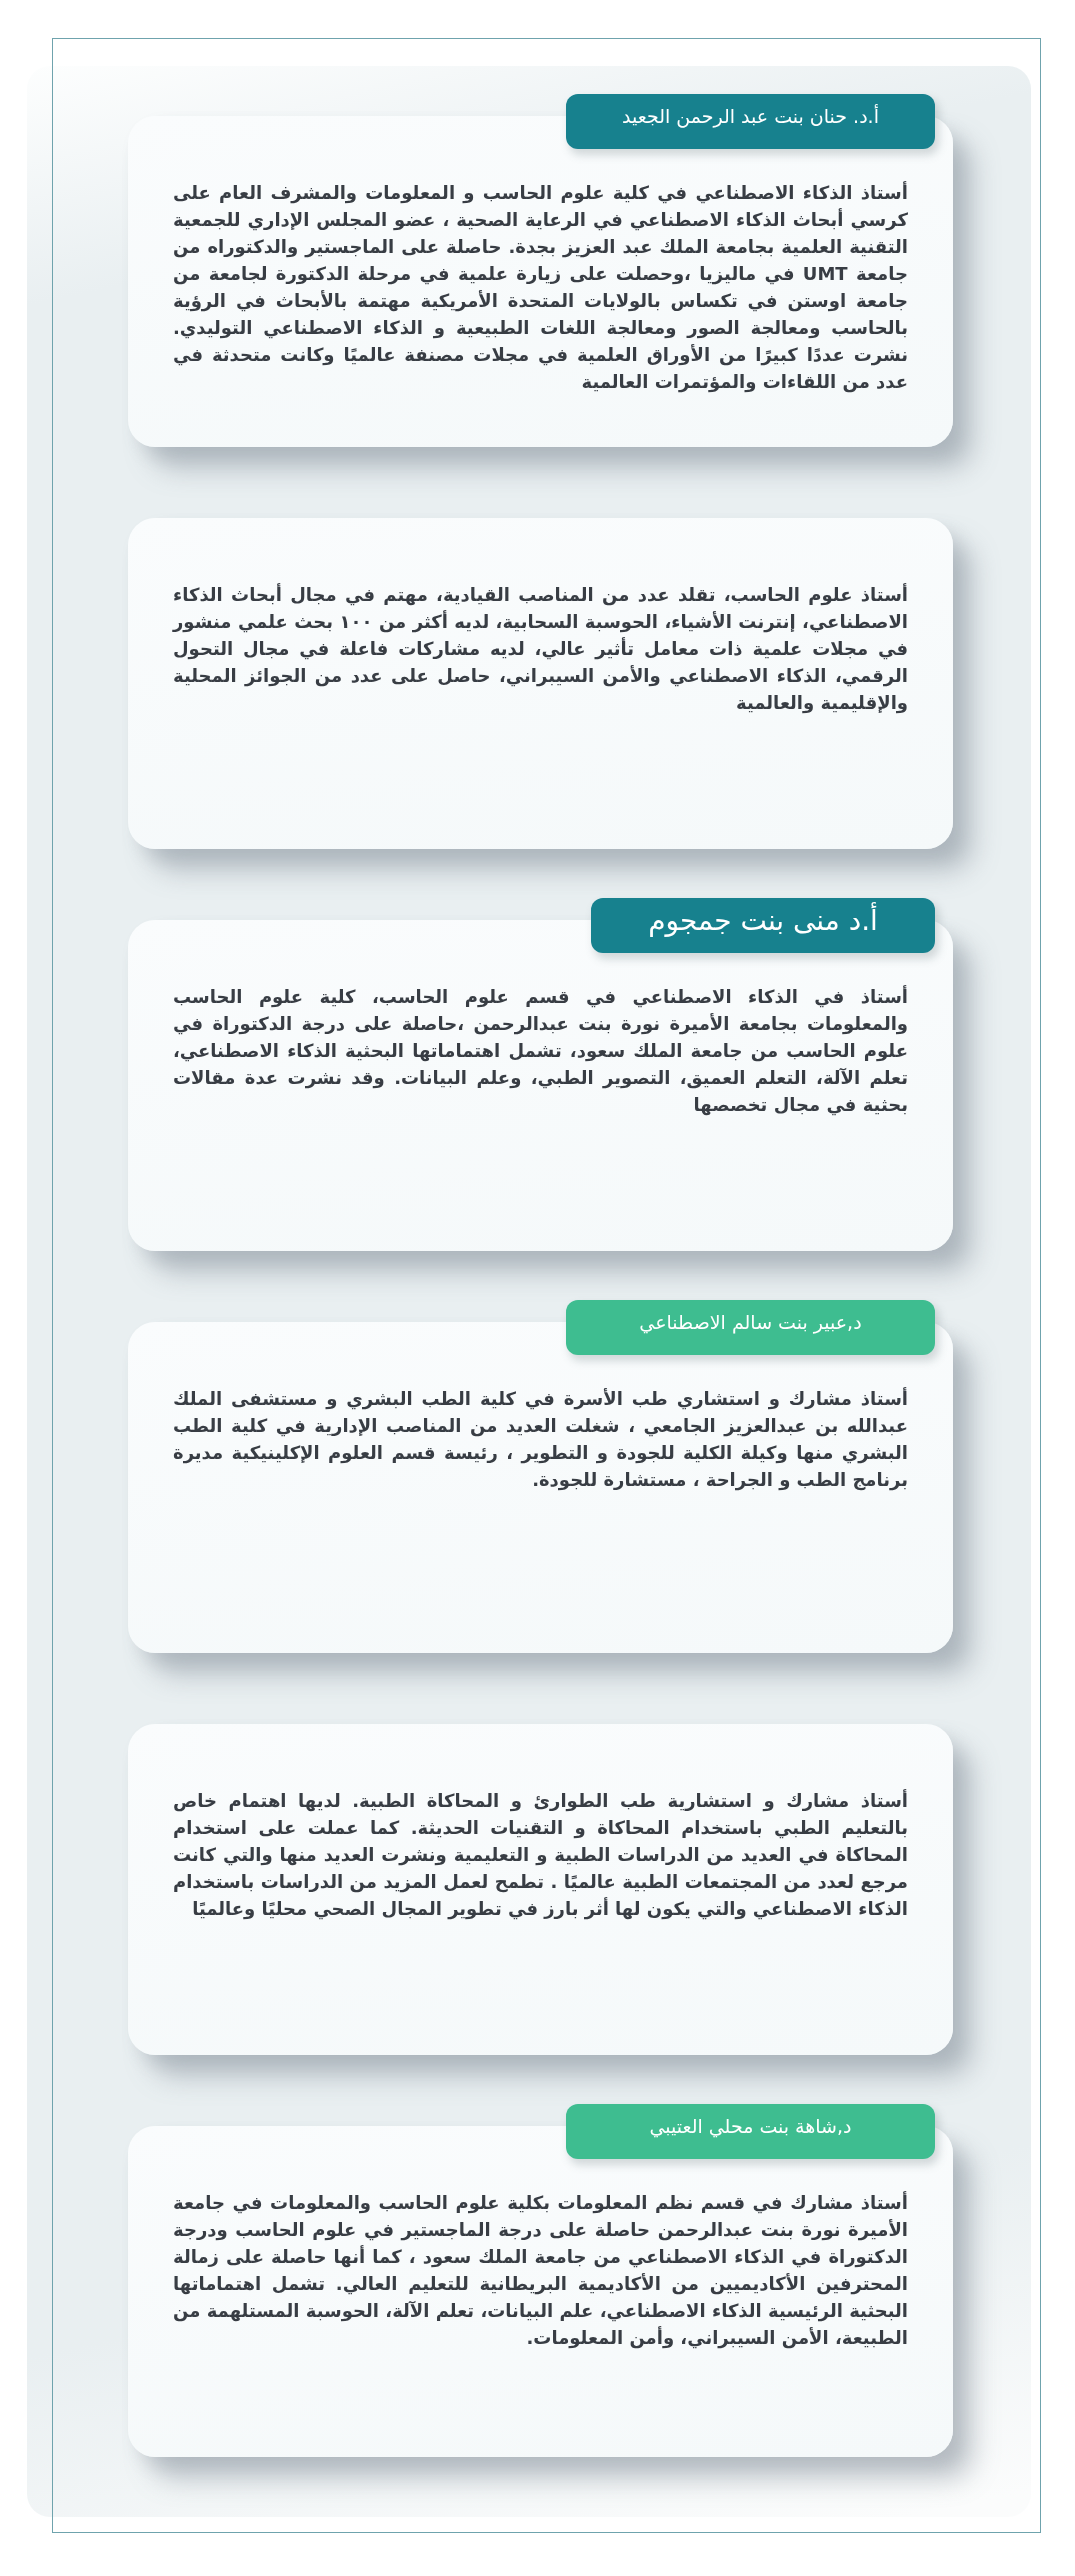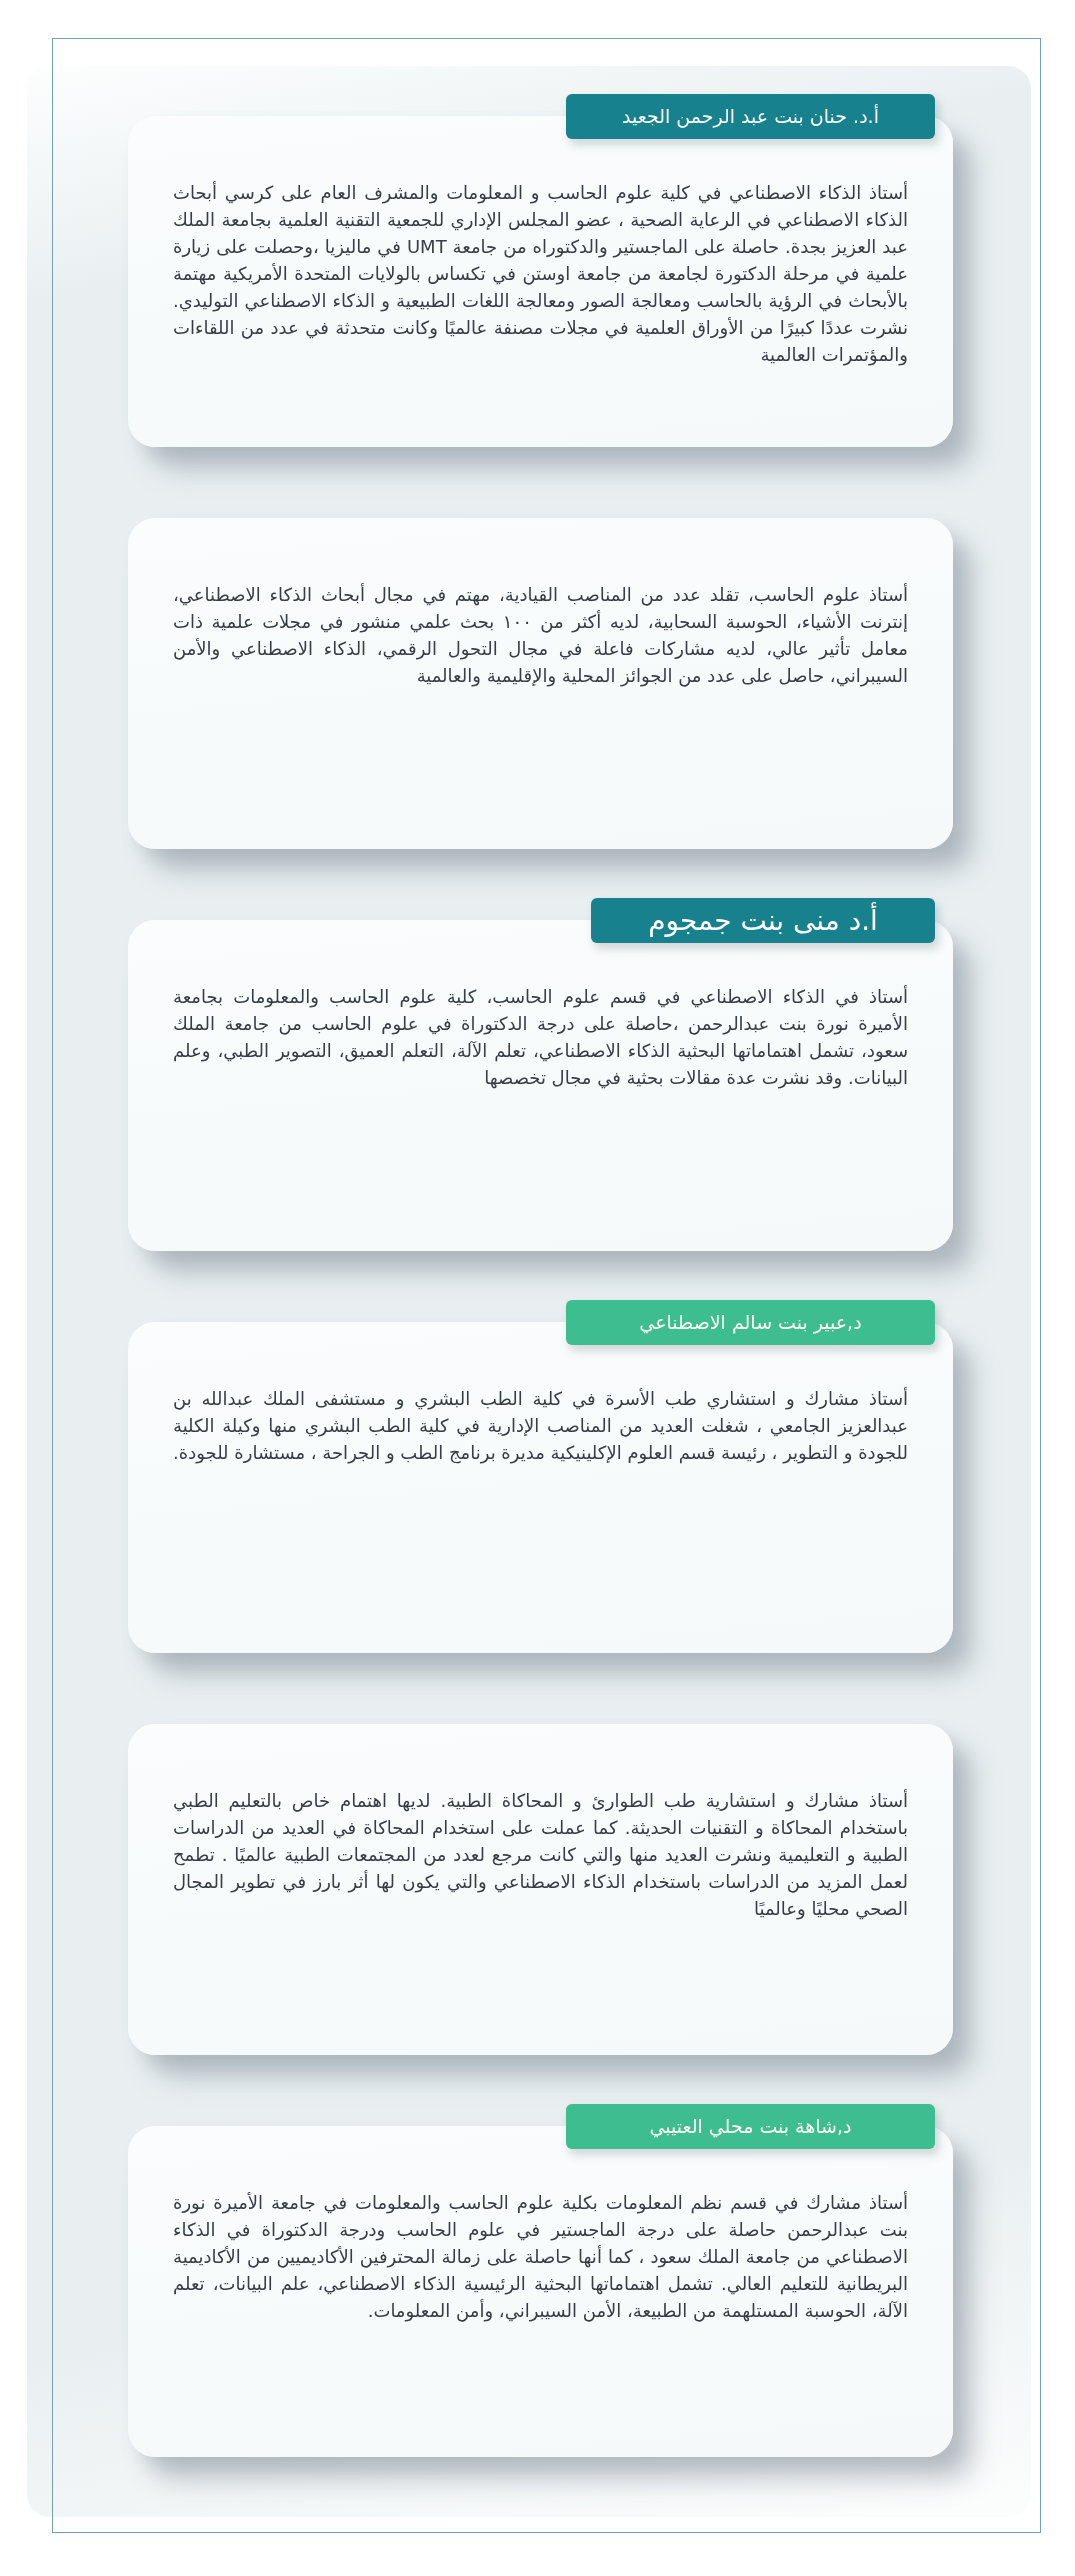--- a/index.html
+++ b/index.html
@@ -51,24 +51,24 @@
     width: 825px;
     height: 353px;
     margin-bottom: 49px;
   }
   .name-badge {
     position: absolute;
     top: 0;
     left: auto;
     right: auto;
     z-index: 2;
-    height: 45px;
+    height: 55px;
     line-height: 45px;
     width: 369px;
-    border-radius: 6px;
+    border-radius: 12px;
     color: #ffffff;
     font-size: 19px;
     text-align: center;
     white-space: nowrap;
     overflow: hidden;
     box-shadow: 3.6px 5.4px 9px rgba(90,110,115,0.25);
   }
   
   .name-badge { margin-right: 18px; }
   .name-badge.teal  { background: #17818e; }
@@ -91,20 +91,21 @@
     padding: 63px 45px 0 45px;
     z-index: 1;
   }
   .bio-text {
     direction: rtl;
     text-align: justify;
     color: #383d44;
     font-size: 18px;
     line-height: 27px;
     margin: 0;
+    font-weight: bold;
   }
 </style>
 </head>
 <body>
 
 <div class="page">
 
   <div class="panel"></div>
   <div class="frame"></div>
 

